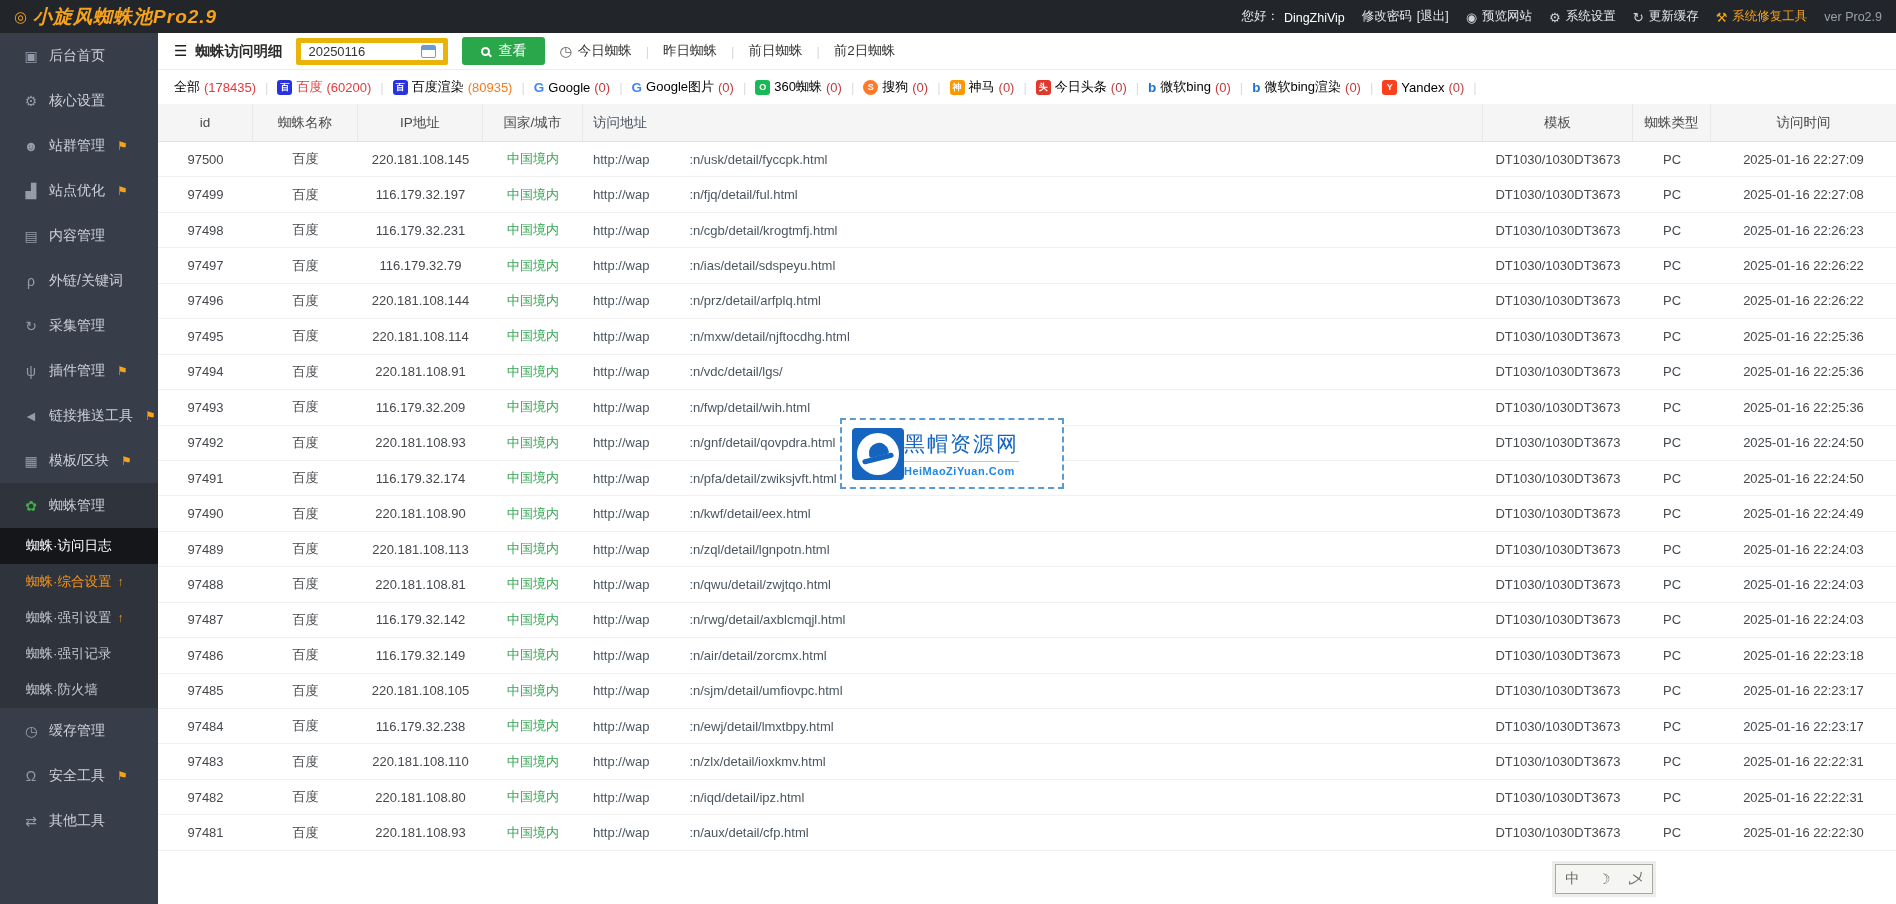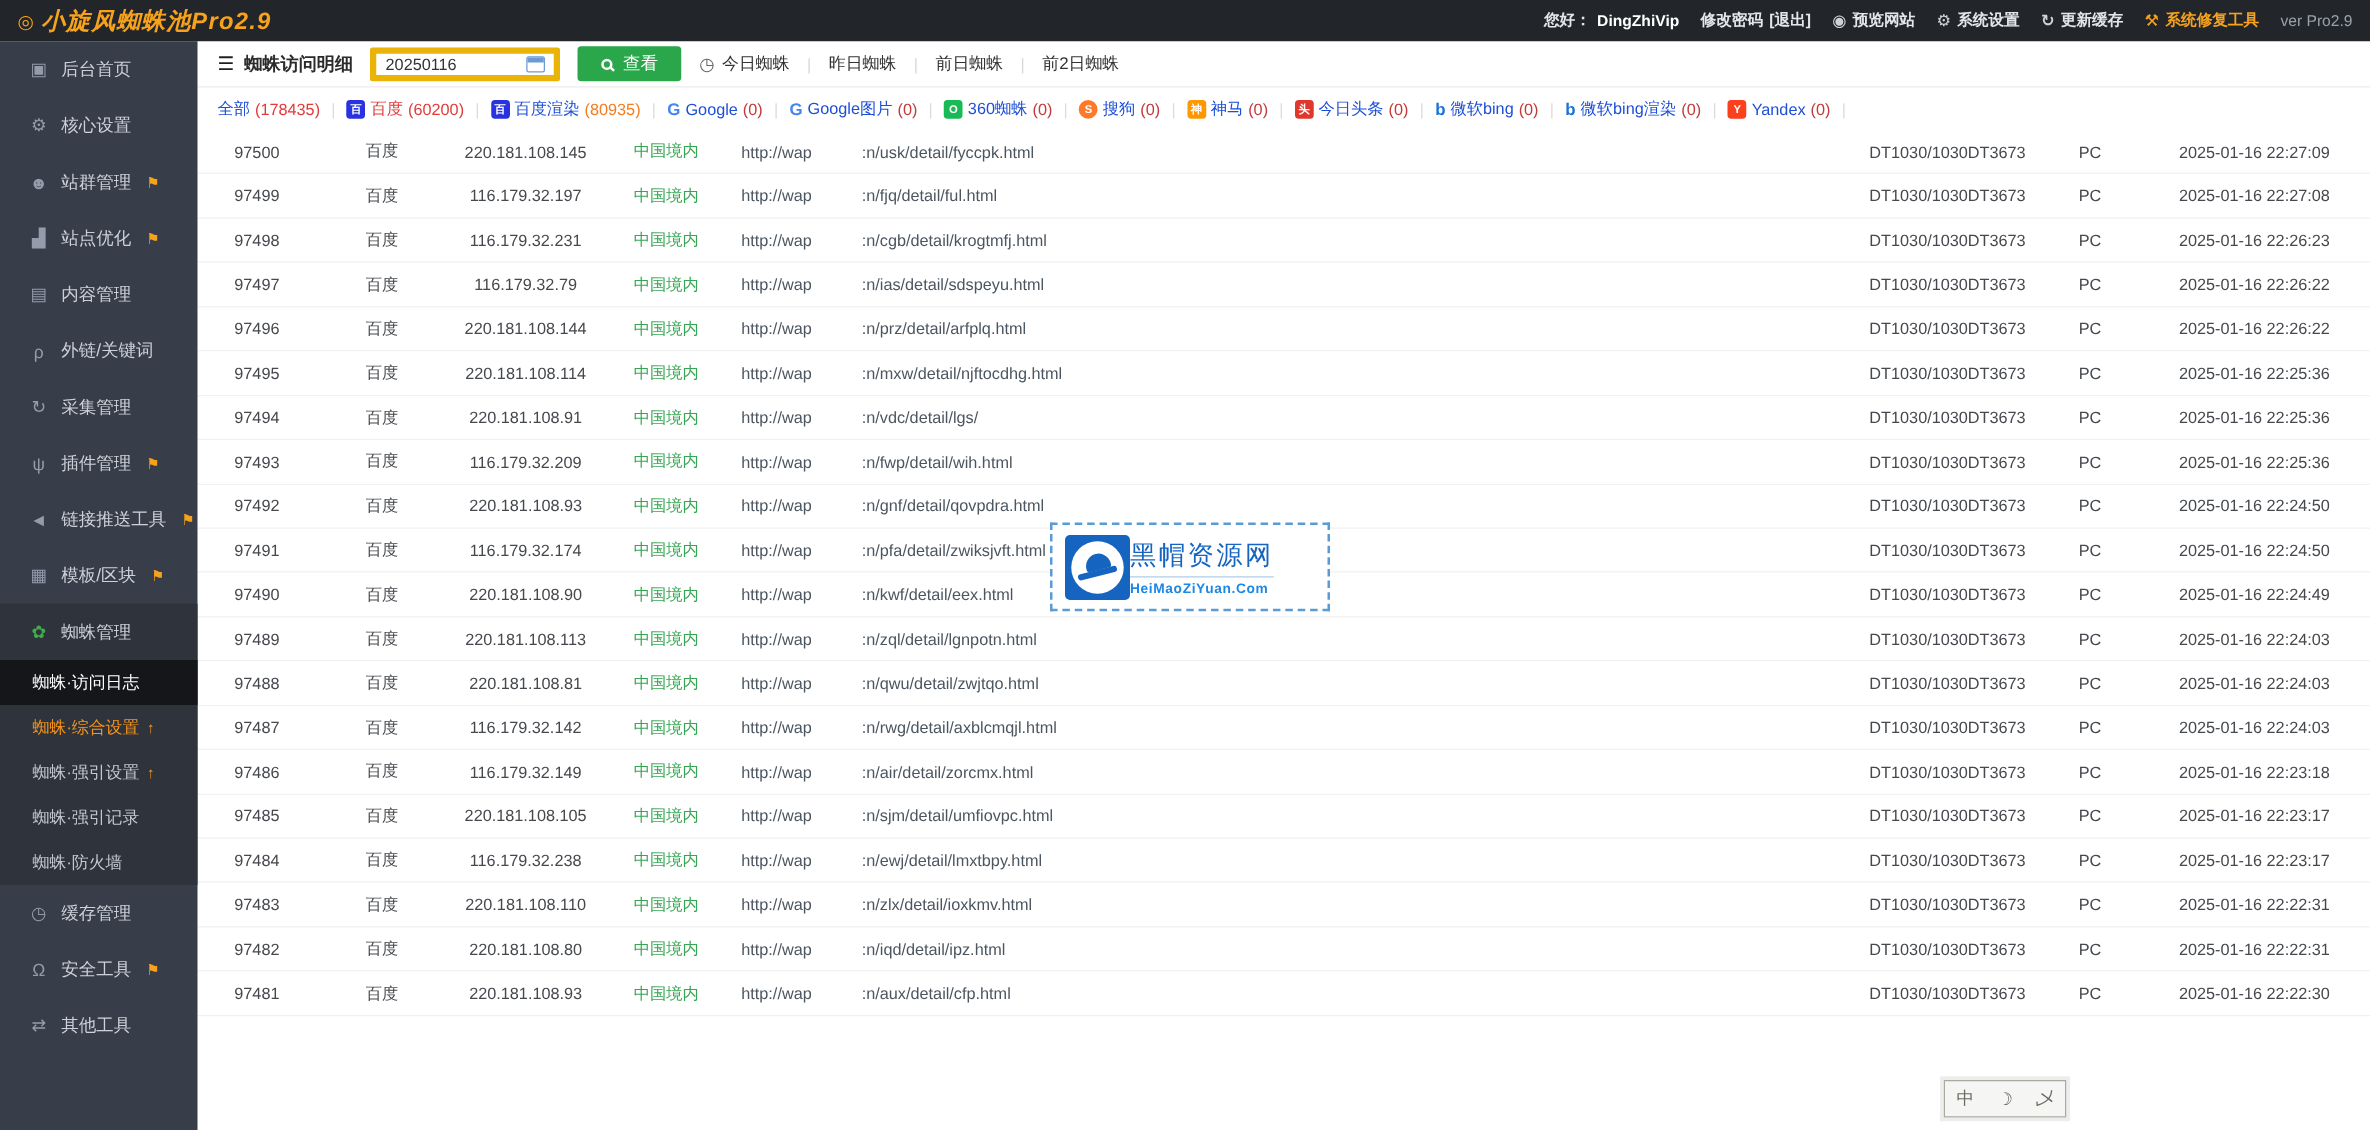--- a/index.html
+++ b/index.html
@@ -6,21 +6,21 @@
   html,body { width:1896px; height:904px; overflow:hidden; }
   body { font-family:"Liberation Sans","DejaVu Sans",sans-serif; background:#fff; position:relative; }
 
   
   .topbar { position:absolute; top:0; left:0; width:1896px; height:33px; background:#22252a;
             display:flex; align-items:center; justify-content:space-between; padding:0 14px; z-index:30; }
   .logo { color:#f7a21b; font-size:19px; font-weight:bold; font-style:italic; letter-spacing:1px;
           display:flex; align-items:center; gap:5px; }
   .logo .swirl { font-style:normal; font-size:15px; font-weight:normal; }
   .topbar-right { display:flex; align-items:center; gap:17px; color:#e4e6e9; font-size:12.5px; }
-  .top-item { display:flex; align-items:center; gap:5px; cursor:pointer;font-weight:bold; }
+  .top-item { display:flex; align-items:flex-end; gap:5px; cursor:pointer; }
   .top-ico { color:#cfd2d6; font-size:13px; }
   .repair { color:#f7a21b; }
   .repair .top-ico { color:#f7a21b; }
   .version { color:#9aa0a8; cursor:default; }
   .username { color:#fff; }
 
   
   .sidebar { position:absolute; top:33px; left:0; width:158px; height:871px; background:#373d49; z-index:20; }
   .side-item { height:45px; display:flex; align-items:center; padding-left:23px; color:#ccd1d9;
                font-size:14px; gap:10px; cursor:pointer; }
@@ -56,21 +56,21 @@
                 transform:rotate(45deg); }
   .tb-link { font-size:13.5px; color:#333; display:flex; align-items:center; gap:6px; cursor:pointer; }
   .clock-ico { color:#666; font-size:14px; }
   .tb-sep { color:#d8d8d8; font-size:13px; }
 
   
   .filterbar { height:34px; display:flex; align-items:center; padding:0 16px; font-size:13px; color:#333;
                white-space:nowrap; }
   .f-item { display:flex; align-items:center; gap:4px; margin:0 9px; cursor:pointer; }
   .f-item:first-child { margin-left:0; }
-  .f-label { color:#1d4ed8; }
+  .f-label { color:#000000; }
   .f-count { color:#d43c3c; }
   .f-item.selected .f-label, .f-item.selected .f-count { color:#e03b3b; }
   .f-sep { color:#dcdcdc; }
   .f-badge { width:15px; height:15px; border-radius:3px; color:#fff; font-size:9px; line-height:15px;
              text-align:center; display:inline-block; font-weight:bold; }
   .f-badge.round { border-radius:50%; }
   .f-letter { font-weight:bold; font-size:13.5px; }
 
   
   .thead { height:38px; background:#f5f5f6; display:flex; border-bottom:1px solid #e3e3e3; }
@@ -333,20 +333,30 @@
       <span class="f-sep">|</span>
       <span class="f-item">
         <span class="f-badge" style="background: rgb(252, 63, 29);">Y</span>
         <span class="f-label">Yandex</span>
         <span class="f-count" style="color: rgb(194, 58, 58);">(0)</span>
       </span>
       <span class="f-sep">|</span>
     </div>
 
   <div>
+    <div class="thead" id="thead">
+        <div class="th c-id">id</div>
+        <div class="th c-spider">蜘蛛名称</div>
+        <div class="th c-ip">IP地址</div>
+        <div class="th c-country">国家/城市</div>
+        <div class="th c-url">访问地址</div>
+        <div class="th c-template">模板</div>
+        <div class="th c-type">蜘蛛类型</div>
+        <div class="th c-time">访问时间</div>
+      </div>
     <div id="tbody">
         <div class="tr">
           <div class="td c-id">97500</div>
           <div class="td c-spider">百度</div>
           <div class="td c-ip">220.181.108.145</div>
           <div class="td c-country">
             <span class="country">中国境内</span>
           </div>
           <div class="td c-url">
             <span>http://wap</span>

